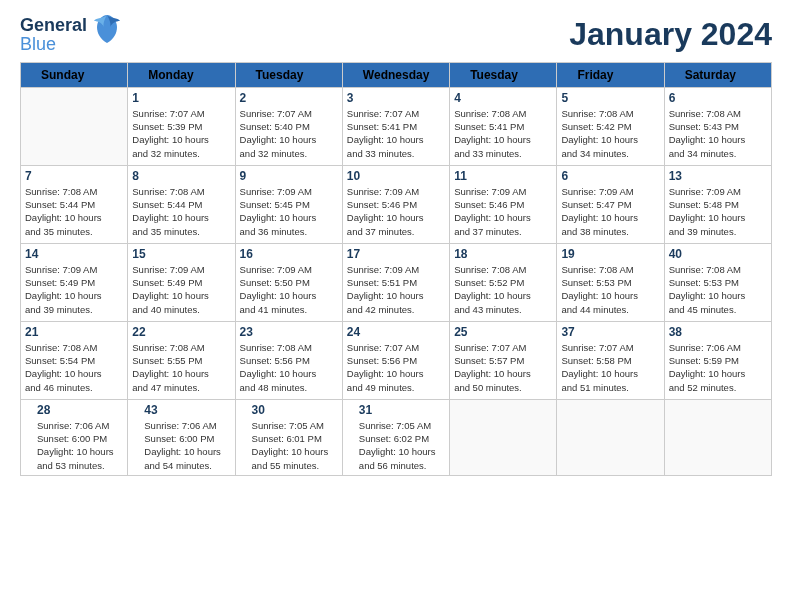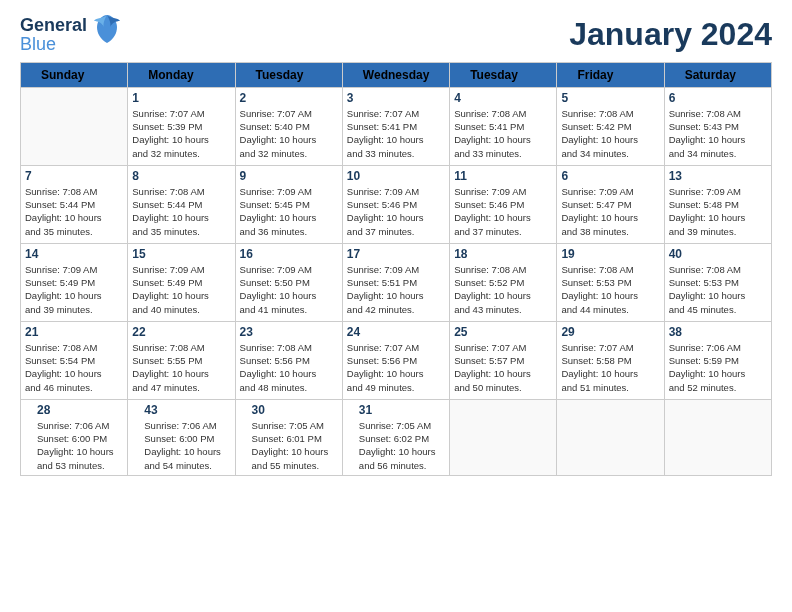--- a/index.html
+++ b/index.html
@@ -226,21 +226,21 @@
           </td>
           <td>
             <span class="day-num">24</span>
             <div class="day-info">Sunrise: 7:07 AM<br>Sunset: 5:56 PM<br>Daylight: 10 hours<br>and 49 minutes.</div>
           </td>
           <td>
             <span class="day-num">25</span>
             <div class="day-info">Sunrise: 7:07 AM<br>Sunset: 5:57 PM<br>Daylight: 10 hours<br>and 50 minutes.</div>
           </td>
           <td>
-            <span class="day-num">29</span>
+            <span class="day-num">37</span>
             <div class="day-info">Sunrise: 7:07 AM<br>Sunset: 5:58 PM<br>Daylight: 10 hours<br>and 51 minutes.</div>
           </td>
           <td>
             <span class="day-num">38</span>
             <div class="day-info">Sunrise: 7:06 AM<br>Sunset: 5:59 PM<br>Daylight: 10 hours<br>and 52 minutes.</div>
           </td>
         </tr>
         <tr class="last-row">
           <td>
             <span class="day-num">28</span>

